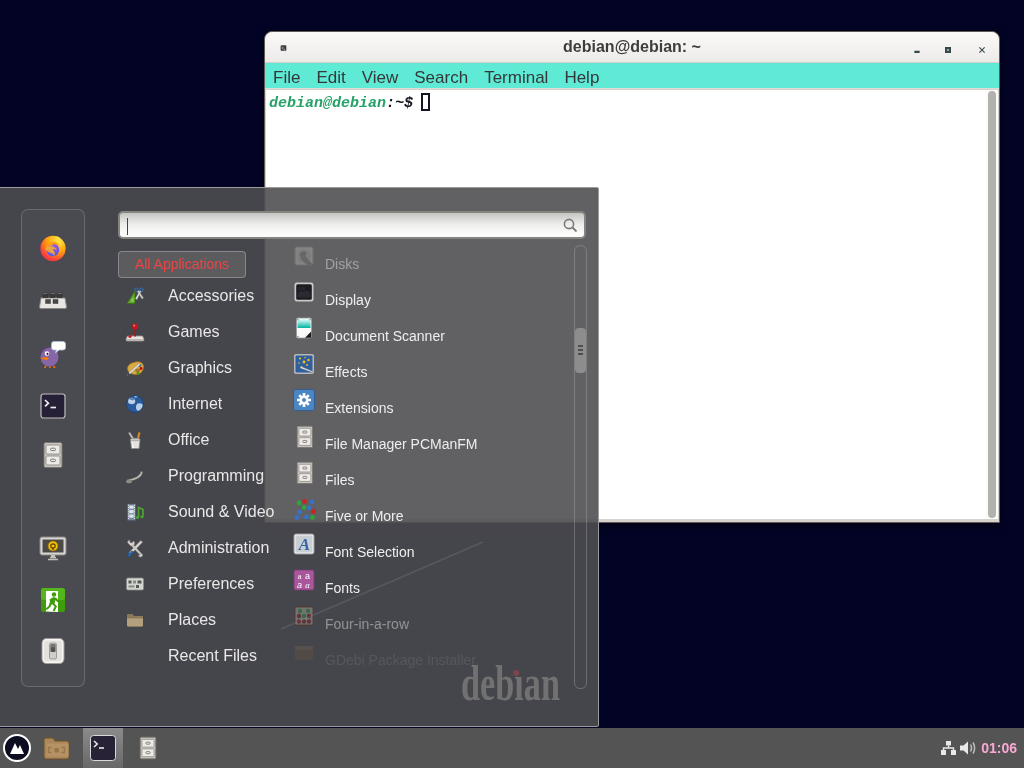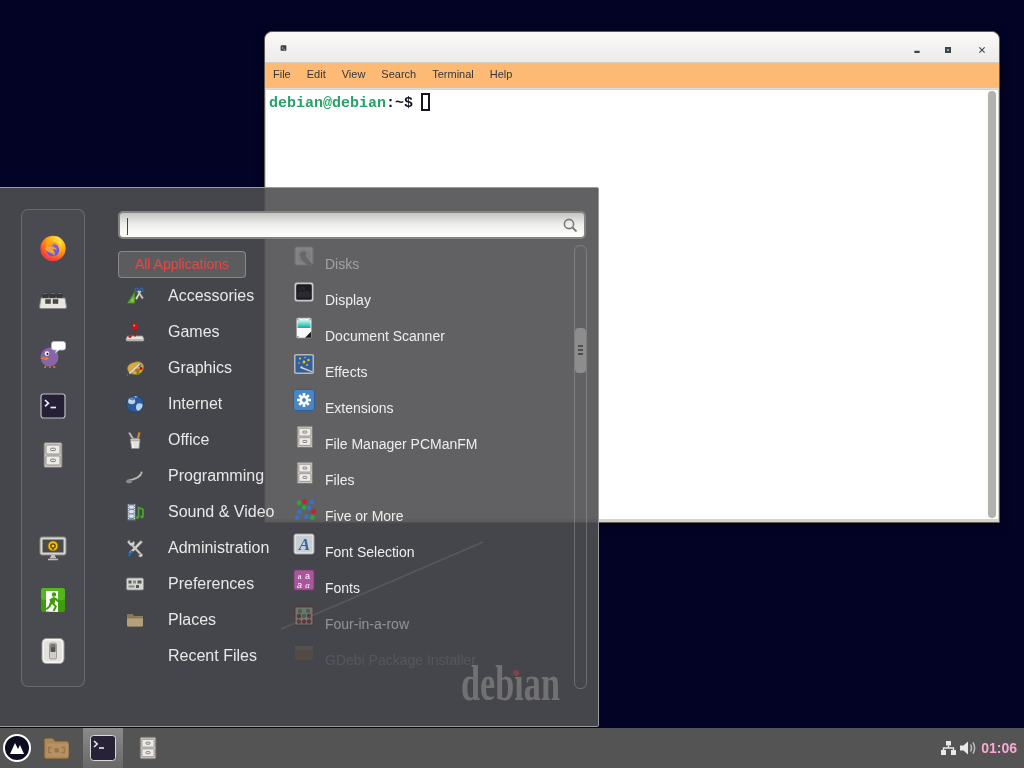--- a/index.html
+++ b/index.html
@@ -18,28 +18,28 @@
   border-radius:8px 8px 0 0; border-bottom:1px solid #d5d0ca;
   position:relative;
 }
 #term .title {
   position:absolute; left:0; right:0; top:6px; text-align:center;
   font-size:16px; font-weight:bold; color:#3d3d3d;
 }
 #term .ticon { position:absolute; left:15px; top:12px; width:7px; height:8px; }
 #term .wbtn { position:absolute; top:15px; width:6px; height:6px; }
 #term .menubar {
-  height:26px; background:#fdba74; border-bottom:1px solid #dedad6;
-  font-size:11px; color:#36373a; padding-left:0px;
+  height:26px; background:#5eead4; border-bottom:1px solid #dedad6;
+  font-size:17px; color:#36373a; padding-left:0px;
 }
 #term .menubar span { display:inline-block; padding:5px 8px 0 8px; }
 #term .content {
   position:absolute; left:1px; top:58px; right:14px; bottom:3px;
   background:#ffffff; font-family:"Liberation Mono",monospace;
-  font-size:15px; font-weight:bold; padding:3px 0 0 3px; white-space:pre;
+  font-size:15px; font-weight:bold; padding:3px 0 0 3px; white-space:pre;font-style:italic;
 }
 #term .scroll {
   position:absolute; top:58px; right:1px; bottom:3px; width:13px;
   background:#fbfbfa;
 }
 #term .thumb {
   position:absolute; top:1px; bottom:1px; left:3px; width:8px;
   background:#b3b1ae; border-radius:5px;
 }
 .prompt-g { color:#26a269; }
@@ -151,20 +151,21 @@
 </defs>
 </svg>
 
 <div id="term">
   <div class="titlebar">
     <svg class="ticon" viewBox="0 0 11 11">
         <rect x="1" y="1" width="9" height="9" rx="1.5" fill="#3a3f44"></rect>
         <path d="M3 3.5l1.8 1.8L3 7" stroke="#fff" stroke-width="0.9" fill="none"></path>
         <path d="M5.5 7.5h2.5" stroke="#fff" stroke-width="0.9"></path>
       </svg>
+    <div class="title">debian@debian: ~</div>
     <svg class="wbtn" style="right:79px" viewBox="0 0 8 8">
         <rect x="0.5" y="5" width="7" height="3" fill="#35494c"></rect>
       </svg>
     <svg class="wbtn" style="right:48px" viewBox="0 0 8 8">
         <path d="M0 0h8v8H0z M3 3v2h2V3z" fill="#35494c" fill-rule="evenodd"></path>
       </svg>
     <svg class="wbtn" style="right:14px" viewBox="0 0 8 8">
         <path d="M0 1l1-1 3 3 3-3 1 1-3 3 3 3-1 1-3-3-3 3-1-1 3-3z" fill="#35494c"></path>
       </svg>
   </div>

